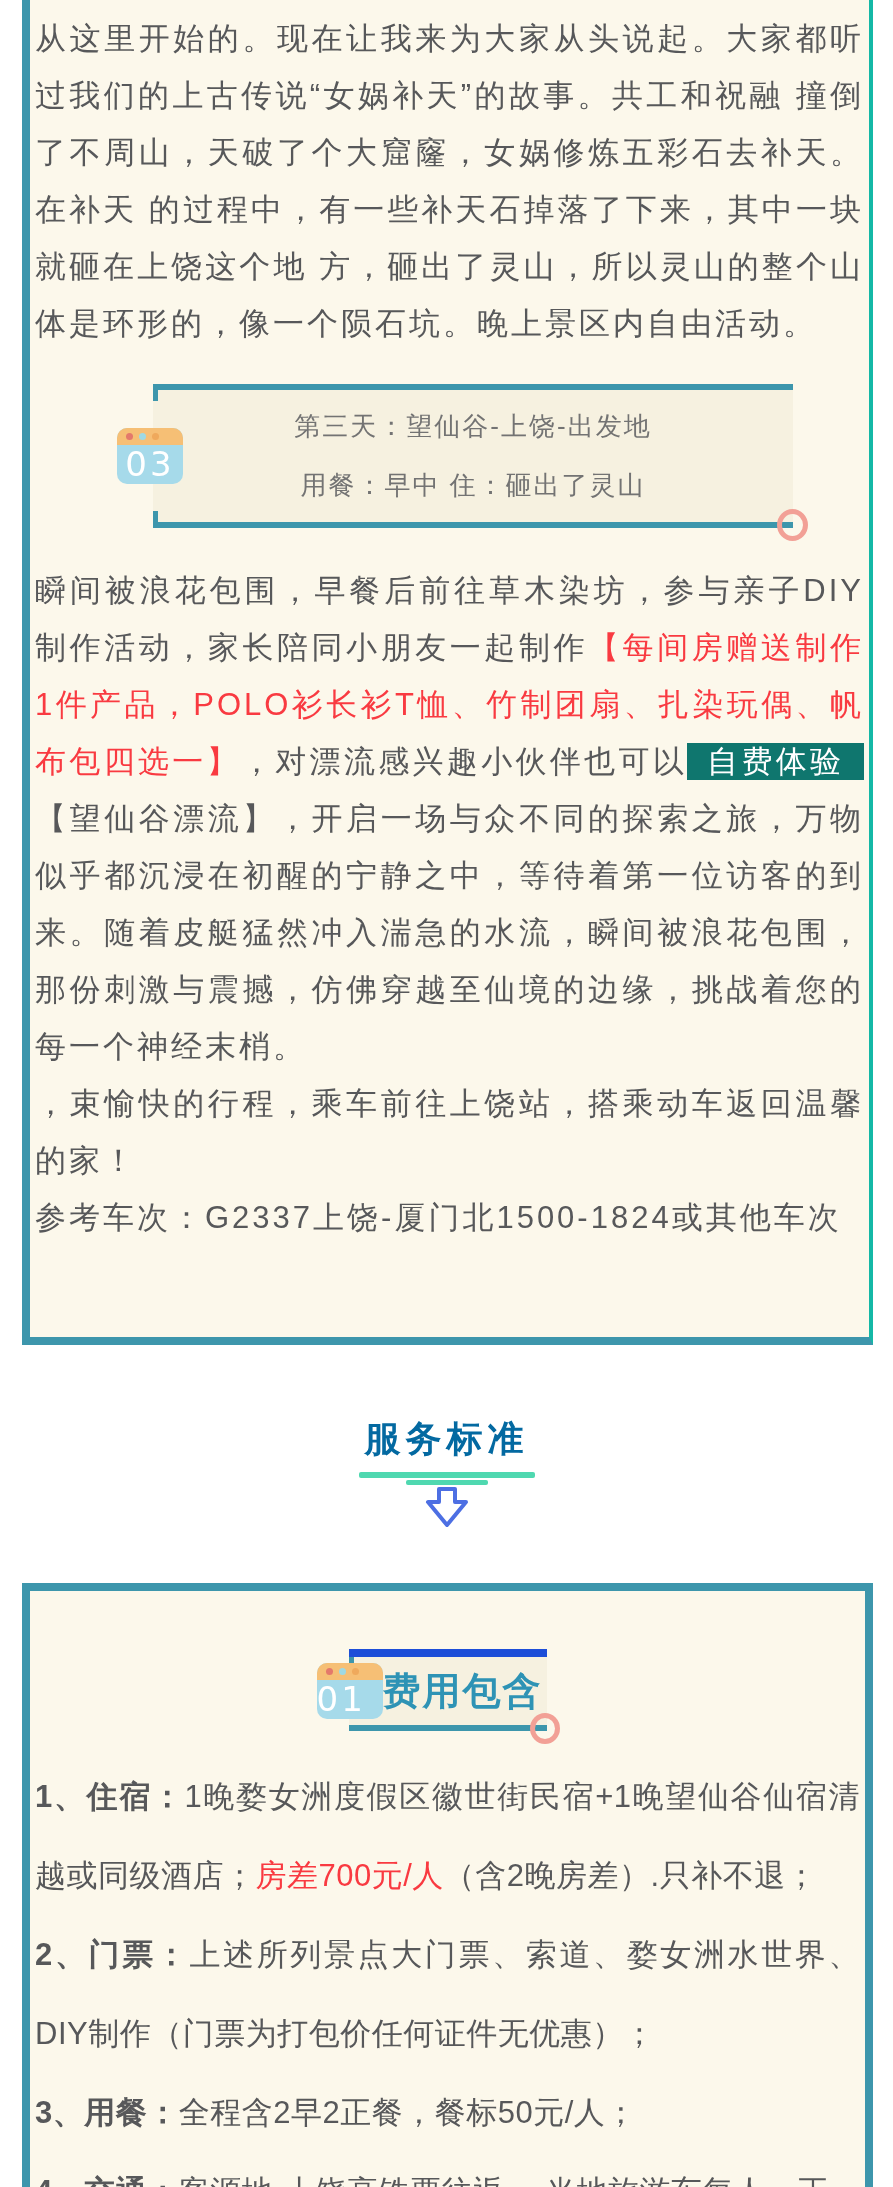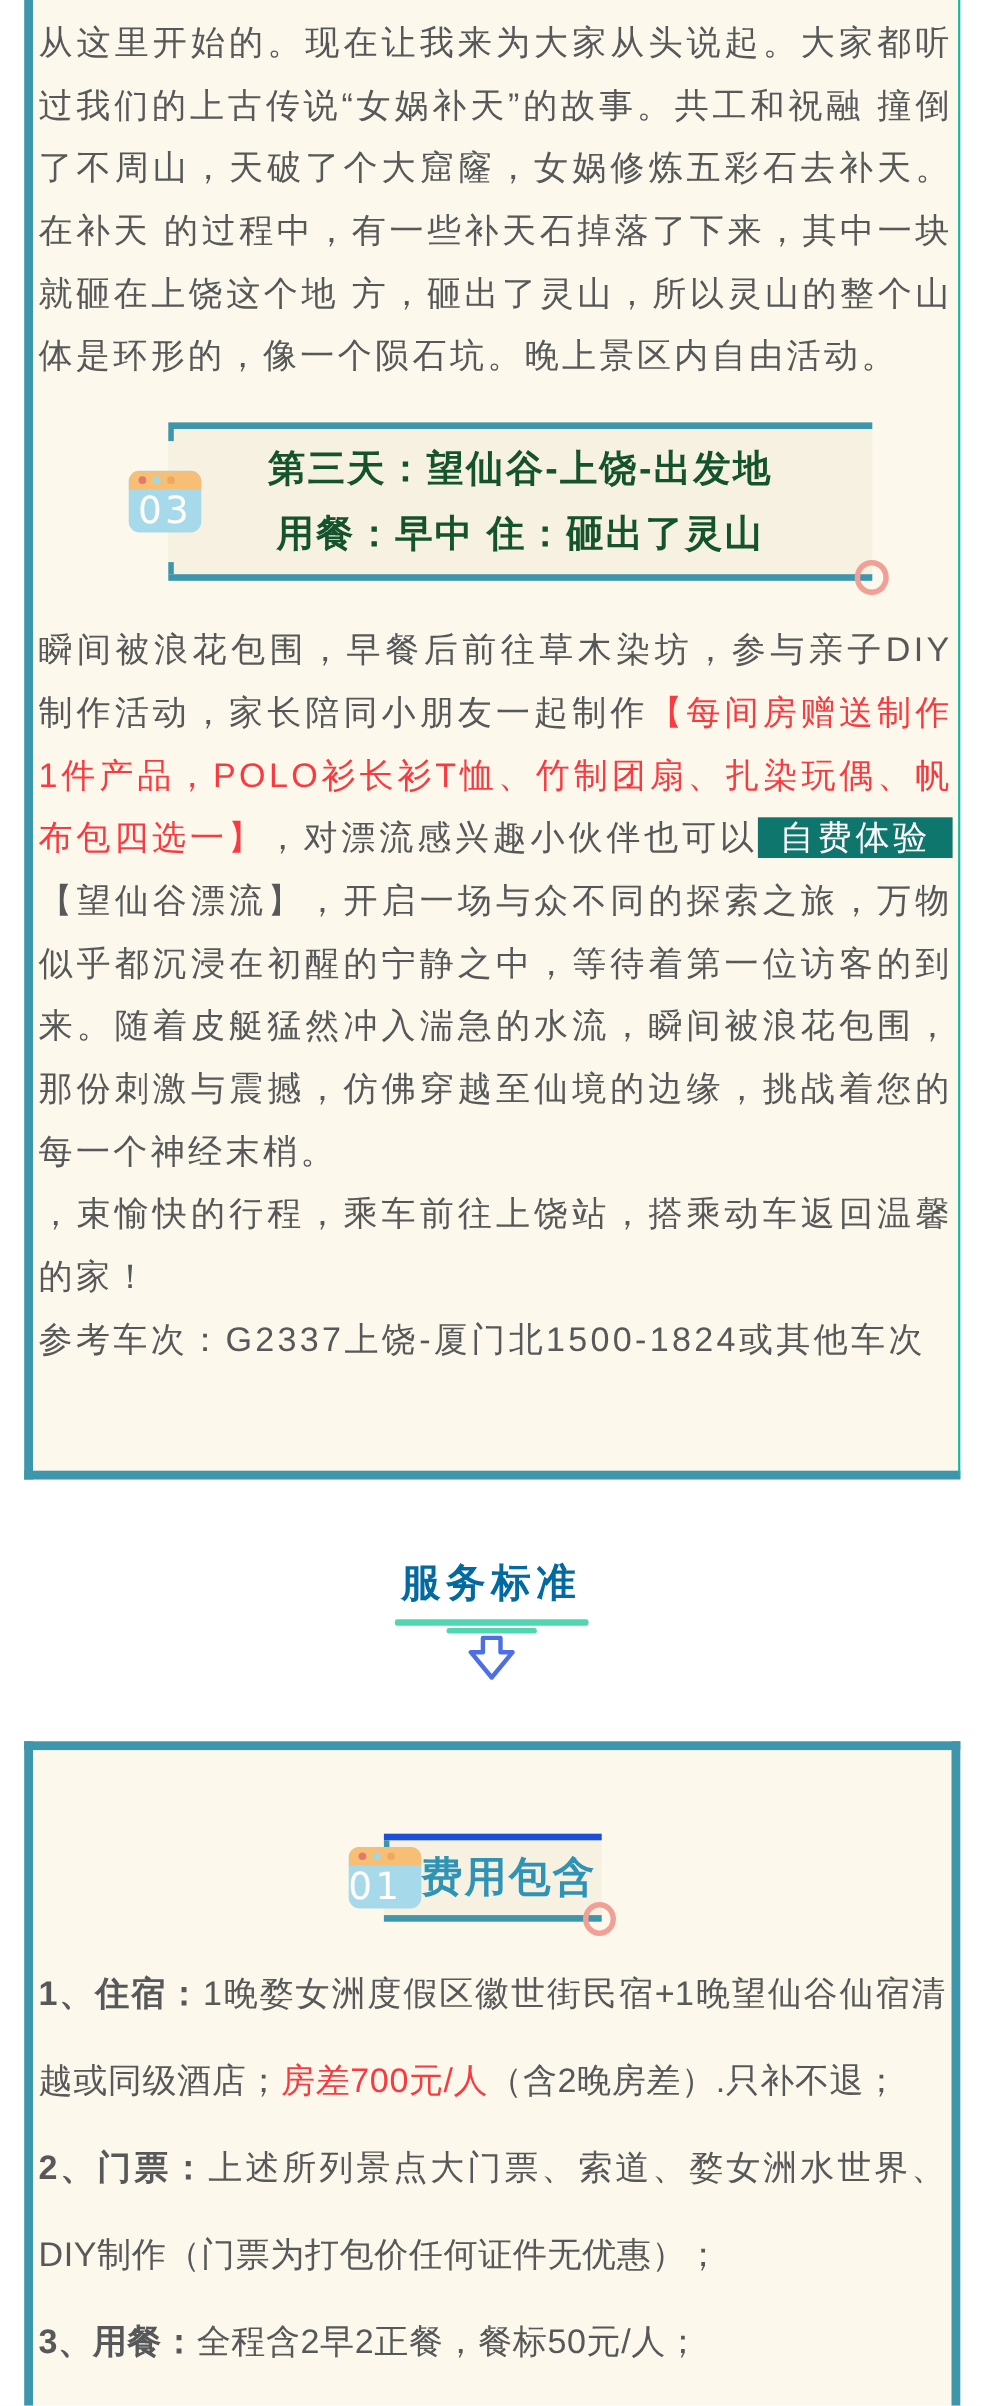--- a/index.html
+++ b/index.html
@@ -6,21 +6,21 @@
   body{
     width:893px;height:2187px;overflow:hidden;background:#ffffff;
     font-family:"Liberation Sans",sans-serif;
   }
   .page{width:893px;height:2187px;overflow:hidden;background:#ffffff;position:relative;}
 
   
   .box1{
     box-sizing:border-box;margin:0 20px 0 22px;height:1345px;overflow:hidden;
     background:#FCF8EB;
-    border-left:8px solid #3D96AC;border-right:2px solid #14b8a6;border-bottom:8px solid #3D96AC;
+    border-left:8px solid #3D96AC;border-right:4px solid #14b8a6;border-bottom:8px solid #3D96AC;
     padding:10px 5px 20px 5px;
   }
   .box2{
     box-sizing:border-box;margin:55px 20px 0 22px;height:615px;overflow:hidden;
     background:#FCF8EB;
     border:8px solid #3D96AC;border-bottom:none;
     padding:0 5px;
   }
 
   
@@ -33,21 +33,21 @@
 
   
   .day-header{
     position:relative;width:640px;margin:32px 0 34px 118px;
     background:#F6F1E0;
     border-top:6px solid #3D96AC;border-bottom:6px solid #3D96AC;
     padding:7px 0;text-align:center;
   }
   .day-header::before{content:"";position:absolute;left:0;top:0;width:5px;height:11px;background:#3D96AC;}
   .day-header::after{content:"";position:absolute;left:0;bottom:0;width:5px;height:11px;background:#3D96AC;}
-  .day-title{color:#14532d;font-weight:700;font-size:34px;line-height:59px;letter-spacing:2px;}
+  .day-title{color:#737373;font-weight:400;font-size:26px;line-height:59px;letter-spacing:2px;}
 
   
   .cal-badge{
     position:absolute;left:-36px;top:50%;transform:translateY(-50%);
     width:66px;height:56px;border-radius:10px;overflow:hidden;background:#A6DAEA;z-index:2;
   }
   .cal-top{height:17px;background:#F6BF75;display:flex;align-items:center;gap:6px;padding-left:9px;}
   .dot{width:7px;height:7px;border-radius:50%;display:block;}
   .dot-red{background:#E4796B}.dot-blue{background:#9FD9E3}.dot-orange{background:#EFA95C}
   .cal-num{
@@ -66,23 +66,23 @@
     font-family:Liberation Sans, sans-serif;
     font-size:36px;font-weight:700;color:#0369a1;letter-spacing:5px;
   }
   .mint-bar{background:#4FD8B0;margin:0 auto;border-radius:2px;}
   .mint-long{width:176px;height:6px;margin-top:8px;}
   .mint-short{width:82px;height:5px;margin-top:2px;}
   .down-arrow{display:block;margin:1px auto 0;}
 
   
   .fee-header{
-    position:relative;width:160px;margin:76px auto 26px;
+    position:relative;width:160px;margin:58px auto 26px;
     background:#F6F1E0;
-    border-top:6px solid #1d4ed8;border-bottom:6px solid #3D96AC;
+    border-top:8px solid #1d4ed8;border-bottom:6px solid #3D96AC;
     padding:9px 4px 9px 34px;
   }
   .fee-header::before{content:"";position:absolute;left:0;top:0;width:5px;height:11px;background:#3D96AC;}
   .fee-header .cal-badge{left:-32px;}
   .fee-title{color:#2E93B5;font-weight:700;font-size:38px;line-height:50px;letter-spacing:2px;white-space:nowrap;}
 
   
   .item-text{
     font-size:31px;line-height:79px;color:#57585A;margin:0;
     letter-spacing:0.5px;text-align:justify;text-justify:inter-ideograph;

